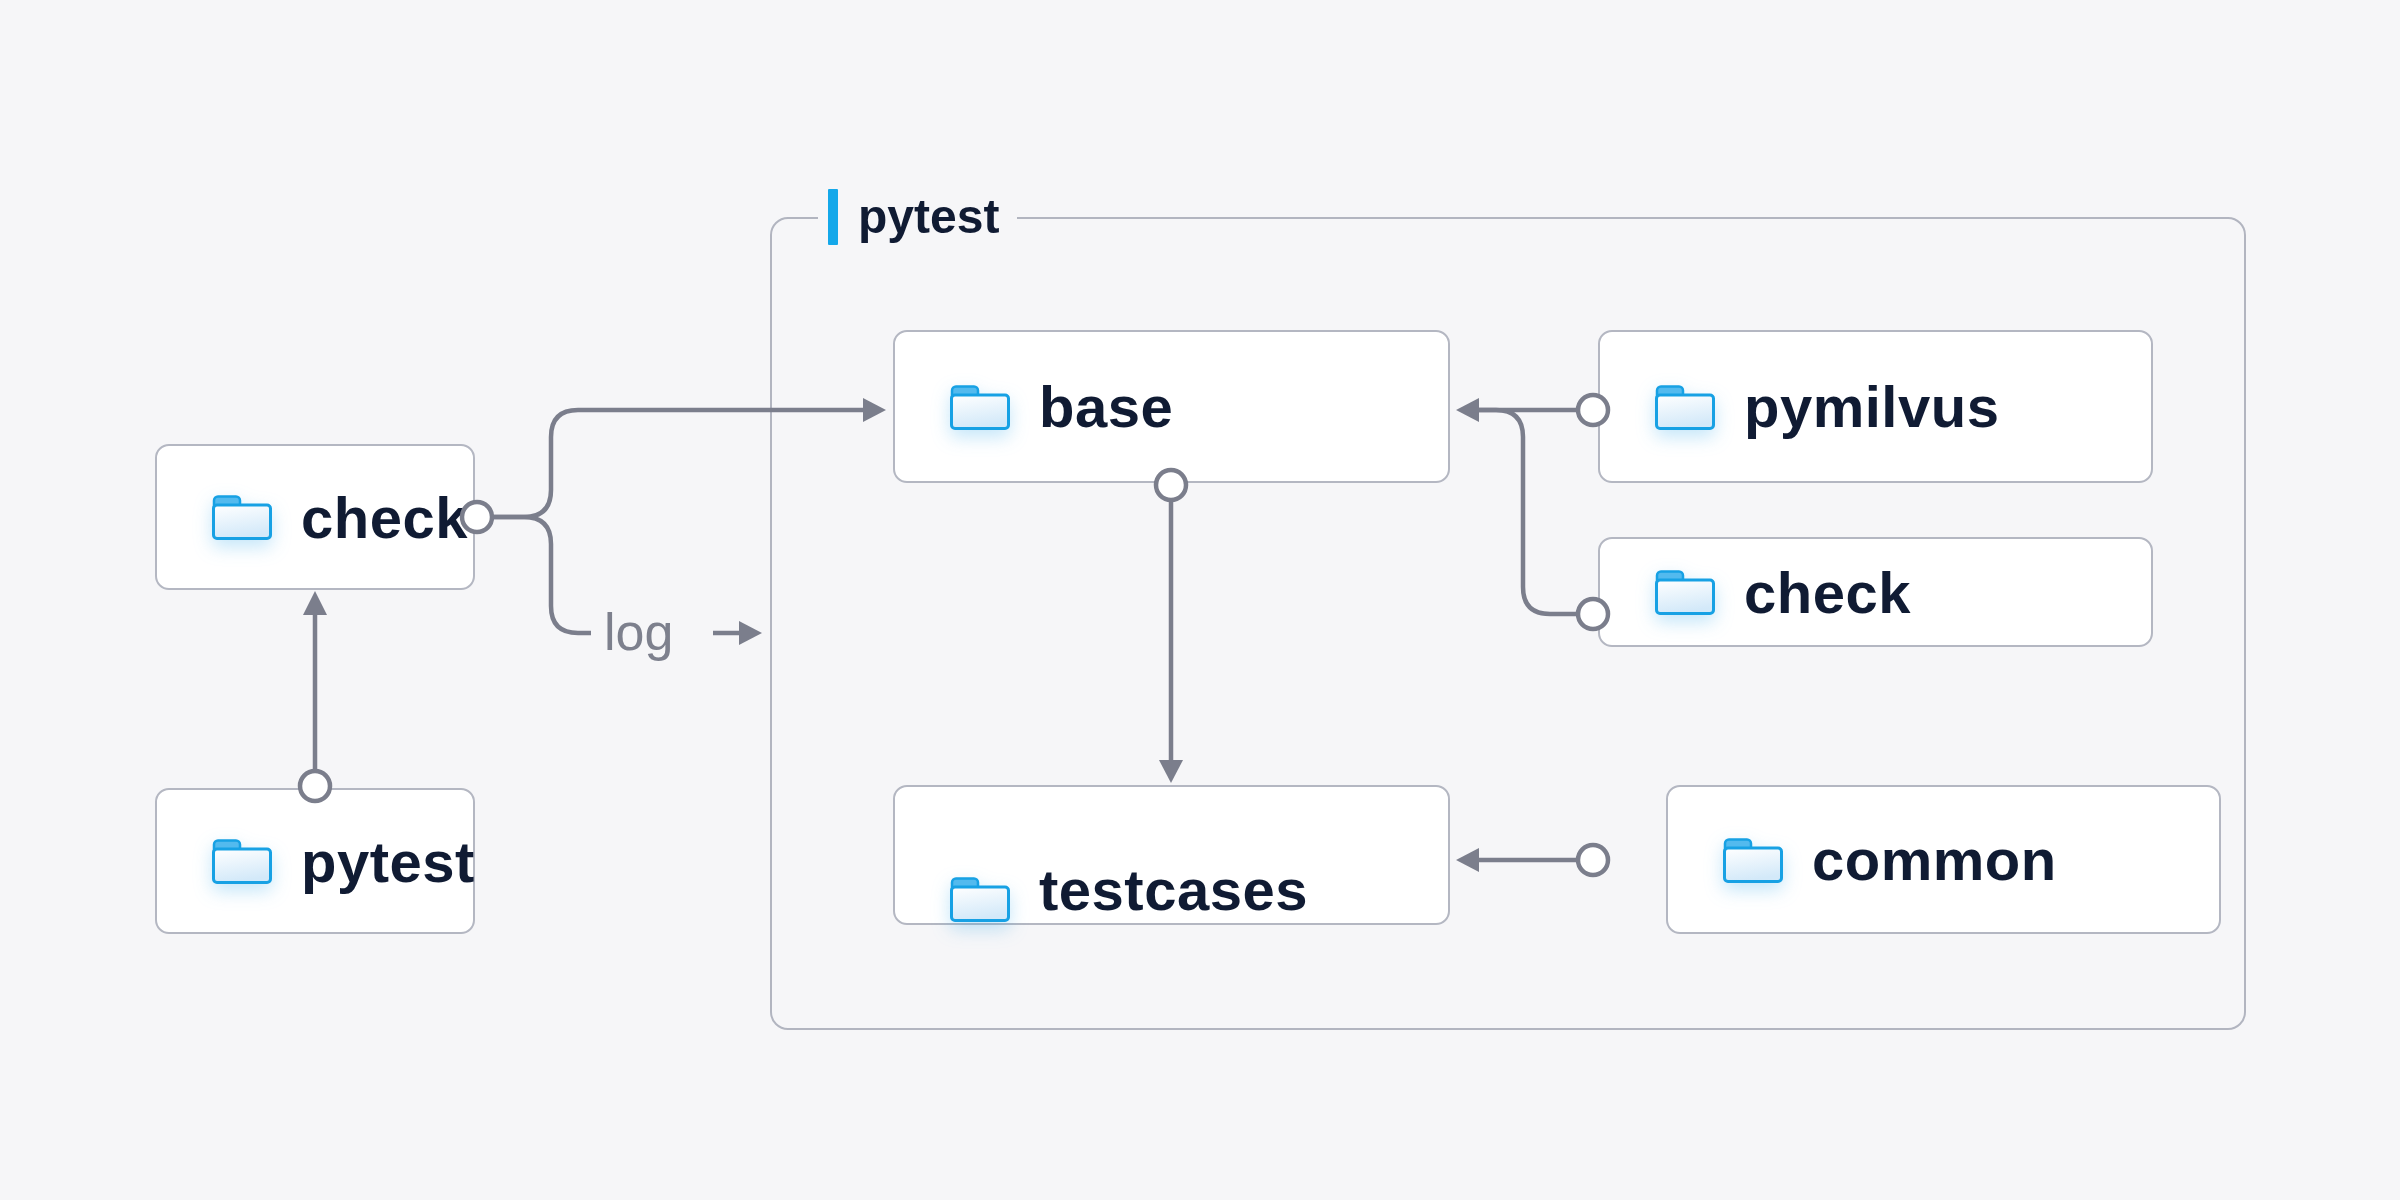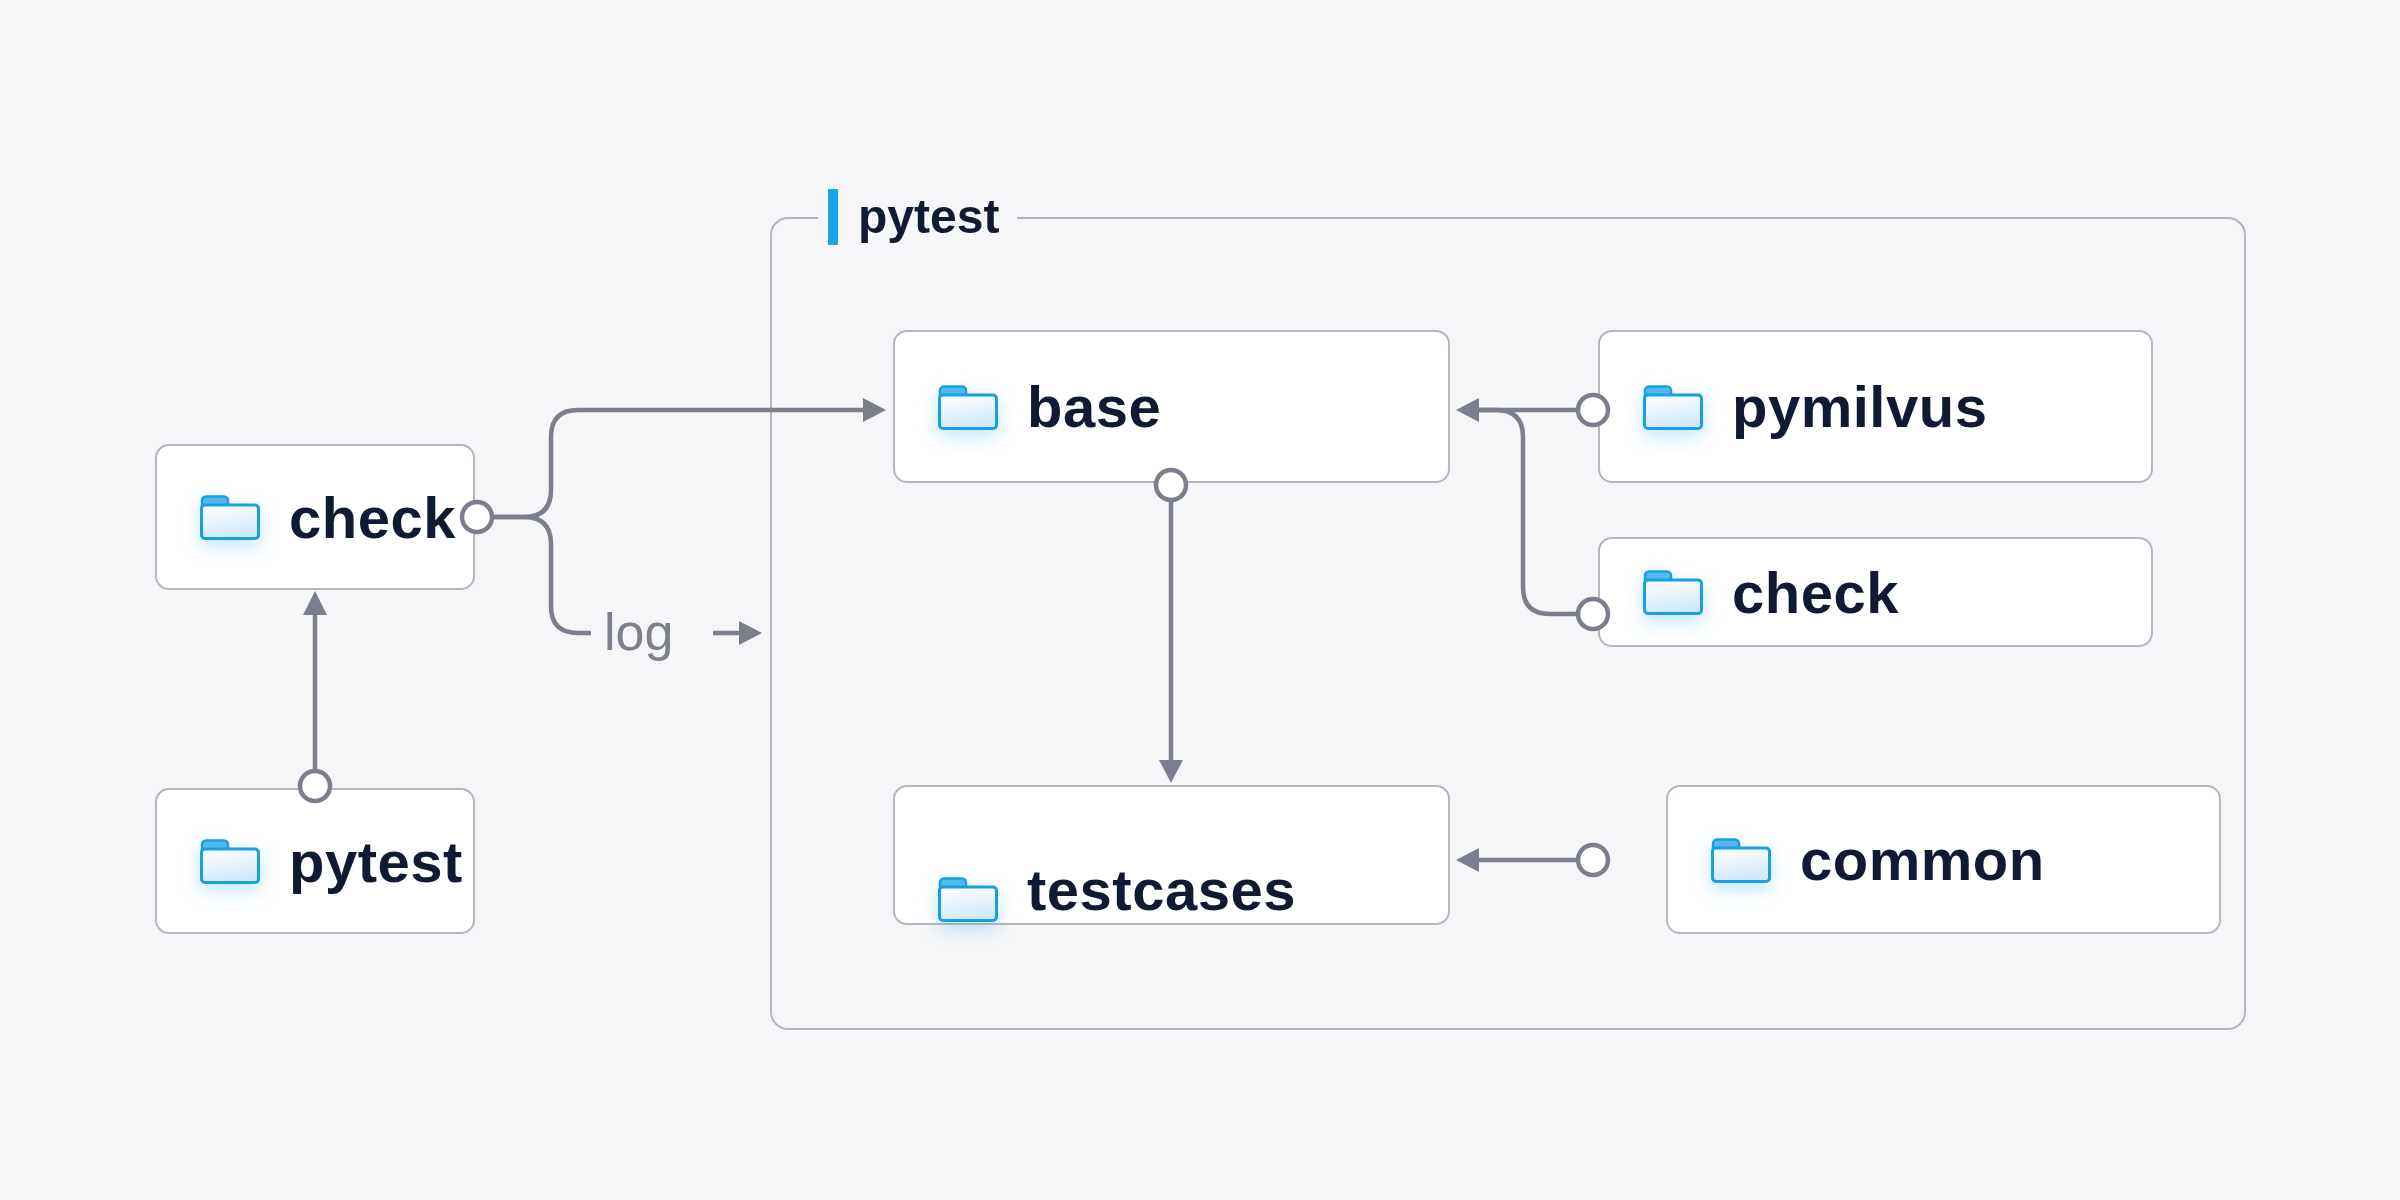--- a/index.html
+++ b/index.html
@@ -57,21 +57,21 @@
   }
   
   .node {
     position: absolute;
     background: #ffffff;
     border: 2px solid #b4b7c2;
     border-radius: 14px;
     box-sizing: border-box;
     display: flex;
     align-items: center;
-    padding-left: 42px;
+    padding-left: 54px;
     gap: 28px;
     z-index: 2;
   }
   .node .label {
     font-size: 58px;
     font-weight: 600;
     color: #101b33;
     white-space: nowrap;
     letter-spacing: 0.5px;
   }

